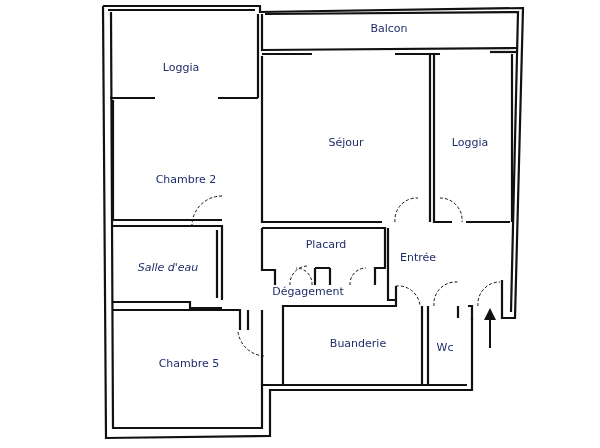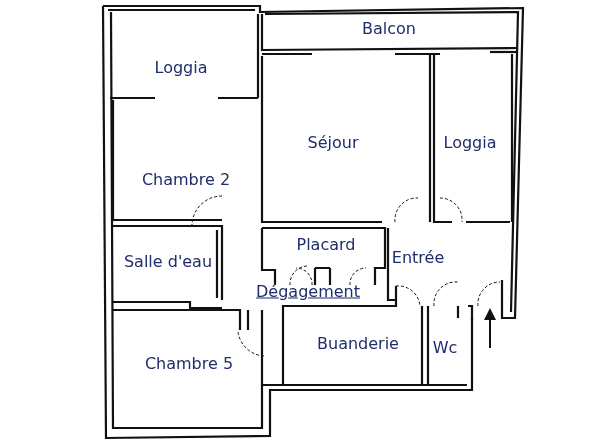--- a/index.html
+++ b/index.html
@@ -1,18 +1,18 @@
 <!DOCTYPE html>
 <html><head>
 <meta charset="utf-8">
 <style>
   html,body{margin:0;padding:0;background:#ffffff;}
   body{width:600px;height:448px;position:relative;overflow:hidden;font-family:"DejaVu Sans","Liberation Sans",sans-serif;}
   #plan{position:absolute;left:0;top:0;}
-  .lbl{position:absolute;font-size:16px;color:#1f2d6b;white-space:nowrap;transform:translate(-50%,-50%);}
+  .lbl{position:absolute;font-size:11px;color:#1f2d6b;white-space:nowrap;transform:translate(-50%,-50%);}
 </style>
 </head>
 <body>
 
 <svg id="plan" width="600" height="448" viewBox="0 0 600 448">
   <g fill="none" stroke="#111" stroke-width="2.2">
 
     <path d="M103,6 L260,6 L260,12 L523,8 L515,318 L502,318 L502,280 M103,6 L106,438 L270,436 L270,390 L472,390 L472,318"></path>
     <path d="M108,10 L255,10 M265,14 L518,12 L511,312 M111,12 L113,428 L262,428 L262,385 L467,385"></path>
 
@@ -50,23 +50,23 @@
 
   <g>
     <line x1="490" y1="348" x2="490" y2="318" stroke="#111" stroke-width="2"></line>
     <polygon points="484,320 496,320 490,308" fill="#111"></polygon>
   </g>
 </svg>
 
 <div id="labels">
     <div class="lbl" style="left: 181px; top: 57px; margin-top: 10px;">Loggia</div>
     <div class="lbl" style="left: 389px; top: 28px;">Balcon</div>
-    <div class="lbl" style="left: 333px; top: 142px;">Séjour</div>
+    <div class="lbl" style="left: 346px; top: 142px;">Séjour</div>
     <div class="lbl" style="left: 470px; top: 142px;">Loggia</div>
     <div class="lbl" style="left: 186px; top: 166px; margin-top: 13px;">Chambre 2</div>
     <div class="lbl" style="left: 326px; top: 244px;">Placard</div>
     <div class="lbl" style="left: 418px; top: 257px;">Entrée</div>
-    <div class="lbl" style="left: 168px; top: 261px;">Salle d'eau</div>
-    <div class="lbl" style="left: 308px; top: 291px; text-decoration: underline;">Dégagement</div>
+    <div class="lbl" style="left: 168px; top: 267px; font-style: italic;">Salle d'eau</div>
+    <div class="lbl" style="left: 308px; top: 291px;">Dégagement</div>
     <div class="lbl" style="left: 358px; top: 343px;">Buanderie</div>
     <div class="lbl" style="left: 445px; top: 347px; text-align: center;">Wc</div>
     <div class="lbl" style="left: 189px; top: 363px;">Chambre 5</div>
   </div>
 
 </body></html>

